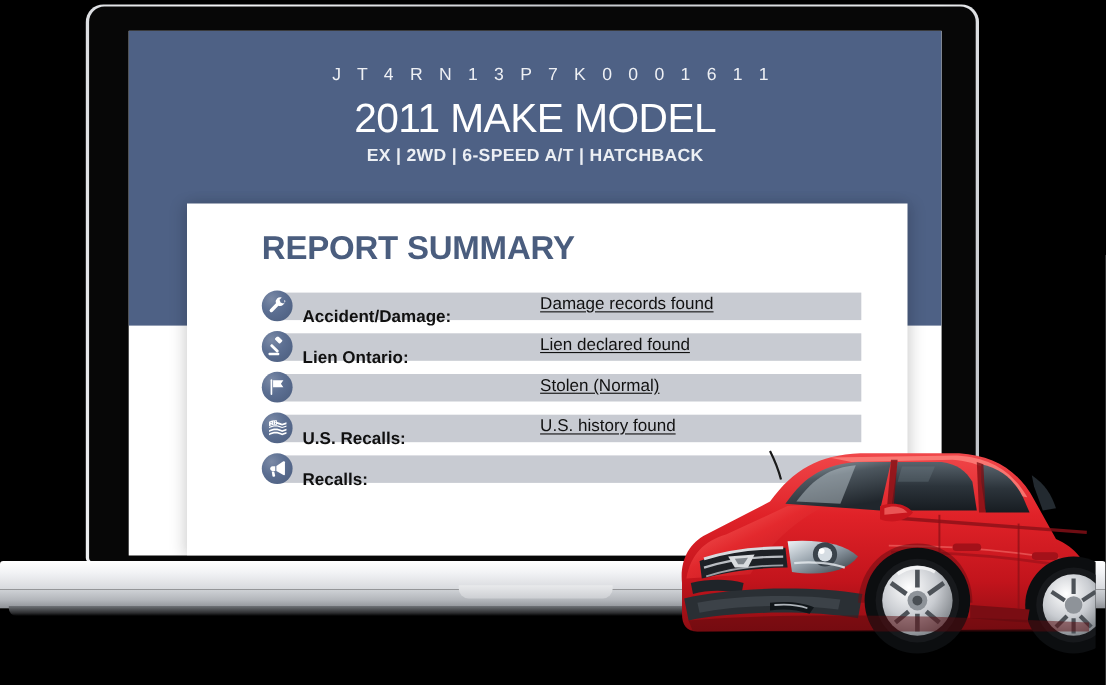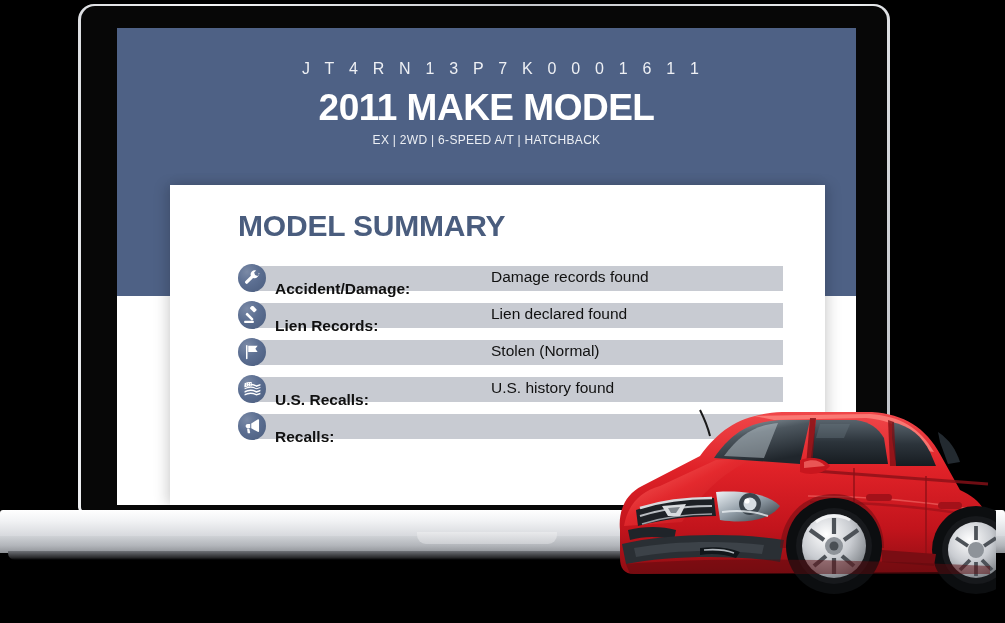--- a/index.html
+++ b/index.html
@@ -33,26 +33,26 @@
     background:#4e6185;
   }
   .vin{
     position:absolute; left:0; top:32px; width:739px;
     text-align:center; color:#eef0f4;
     font-size:16px; font-weight:400; letter-spacing:5.2px;padding-left:33px;
   }
   .title{
     position:absolute; left:0; top:59px; width:739px;
     text-align:center; color:#ffffff;
-    font-size:37px; font-weight:bold; letter-spacing:-.5px;
+    font-size:37px; font-weight:normal; letter-spacing:-.5px;
   }
   .subtitle{
     position:absolute; left:0; top:105px; width:739px;
     text-align:center; color:#eceff4;
-    font-size:12px; font-weight:400; letter-spacing:.3px;
+    font-size:16px; font-weight:700; letter-spacing:.3px;
   }
 
   
   .card{
     position:absolute; left:53px; top:157px; width:655px; height:320px;
     background:#ffffff;
     box-shadow:-5px 0 12px rgba(0,0,0,.13), 5px 0 12px rgba(0,0,0,.13);
   }
   .card-title{
     position:absolute; left:68px; top:24px;
@@ -73,21 +73,21 @@
     display:flex; align-items:center; justify-content:center;
   }
   .row .ic svg{ display:block; }
   .row .lbl{
     position:absolute; left:37px; top:18px;
     color:#101010; font-size:15.5px; font-weight:bold;
   }
   .row .val{
     position:absolute; left:253px; top:6px;
     color:#111; font-size:15.5px; font-weight:400;
-    text-underline-offset:2px;
+    text-decoration:underline; text-underline-offset:2px;
   }
 
   
   .base{
     position:absolute; left:0; top:510px; width:1005px; height:48px;
   }
   .base-top{
     position:absolute; left:0; top:0; width:1005px; height:26px;
     background:linear-gradient(180deg,#ffffff 0%,#f2f3f5 40%,#d7d9dd 100%);
     border-radius:3px 3px 0 0;
@@ -127,42 +127,42 @@
 
   <div class="screen">
 
     <div class="hdr">
       <div class="vin">J T 4 R N 1 3 P 7 K 0 0 0 1 6 1 1</div>
       <div class="title">2011 MAKE MODEL</div>
       <div class="subtitle">EX  |  2WD  | 6-SPEED A/T | HATCHBACK</div>
     </div>
 
     <div class="card">
-      <div class="card-title">MODEL SUMMARY</div>
+      <div class="card-title">REPORT SUMMARY</div>
       <div class="rows" id="rows">
           <div class="row">
             <div class="bar"></div>
             <div class="ic">
               <svg width="18" height="18" viewBox="0 0 24 24" fill="#fff">
                 <path d="M20.6 4.9a5.6 5.6 0 0 1-7.1 7.1L6.4 19.1a2.1 2.1 0 1 1-3-3l7.1-7.1A5.6 5.6 0 0 1 17.6 1.9L14.8 4.7l1.3 3.2 3.2 1.3 2.8-2.8c-.3-.5-.8-1-1.5-1.5z"></path>
               </svg>
             </div>
             <div class="lbl">Accident/Damage:</div>
             <div class="val">Damage records found</div>
           </div>
           <div class="row">
             <div class="bar"></div>
             <div class="ic">
               <svg width="18" height="18" viewBox="0 0 24 24" fill="#fff">
                 <rect x="9.5" y="1.2" width="8.5" height="5.4" rx="1.2" transform="rotate(45 13.7 3.9)"></rect>
                 <rect x="2.5" y="12.5" width="12.5" height="3.4" rx="1.2" transform="rotate(45 8.7 14.2)"></rect>
                 <rect x="1.5" y="19.6" width="13" height="3" rx="1"></rect>
               </svg>
             </div>
-            <div class="lbl">Lien Records:</div>
+            <div class="lbl">Lien Ontario:</div>
             <div class="val">Lien declared found</div>
           </div>
           <div class="row">
             <div class="bar"></div>
             <div class="ic">
               <svg width="18" height="18" viewBox="0 0 24 24" fill="#fff">
                 <rect x="4" y="2.5" width="2" height="19" rx="1"></rect>
                 <path d="M7 3.5h12.5l-3 4.2 3 4.3H7z"></path>
               </svg>
             </div>

